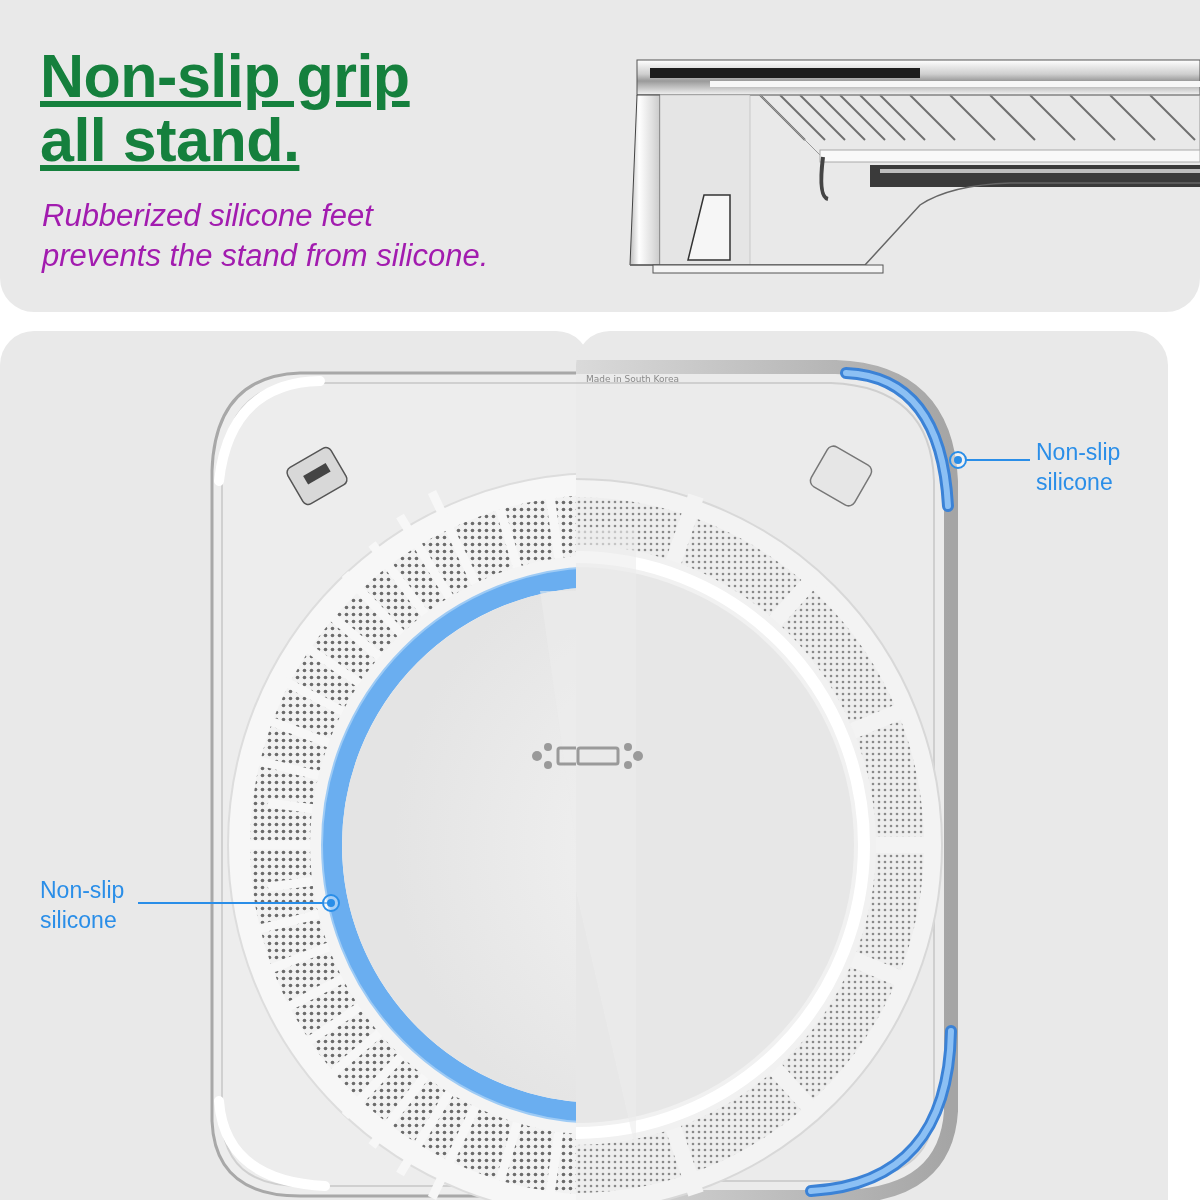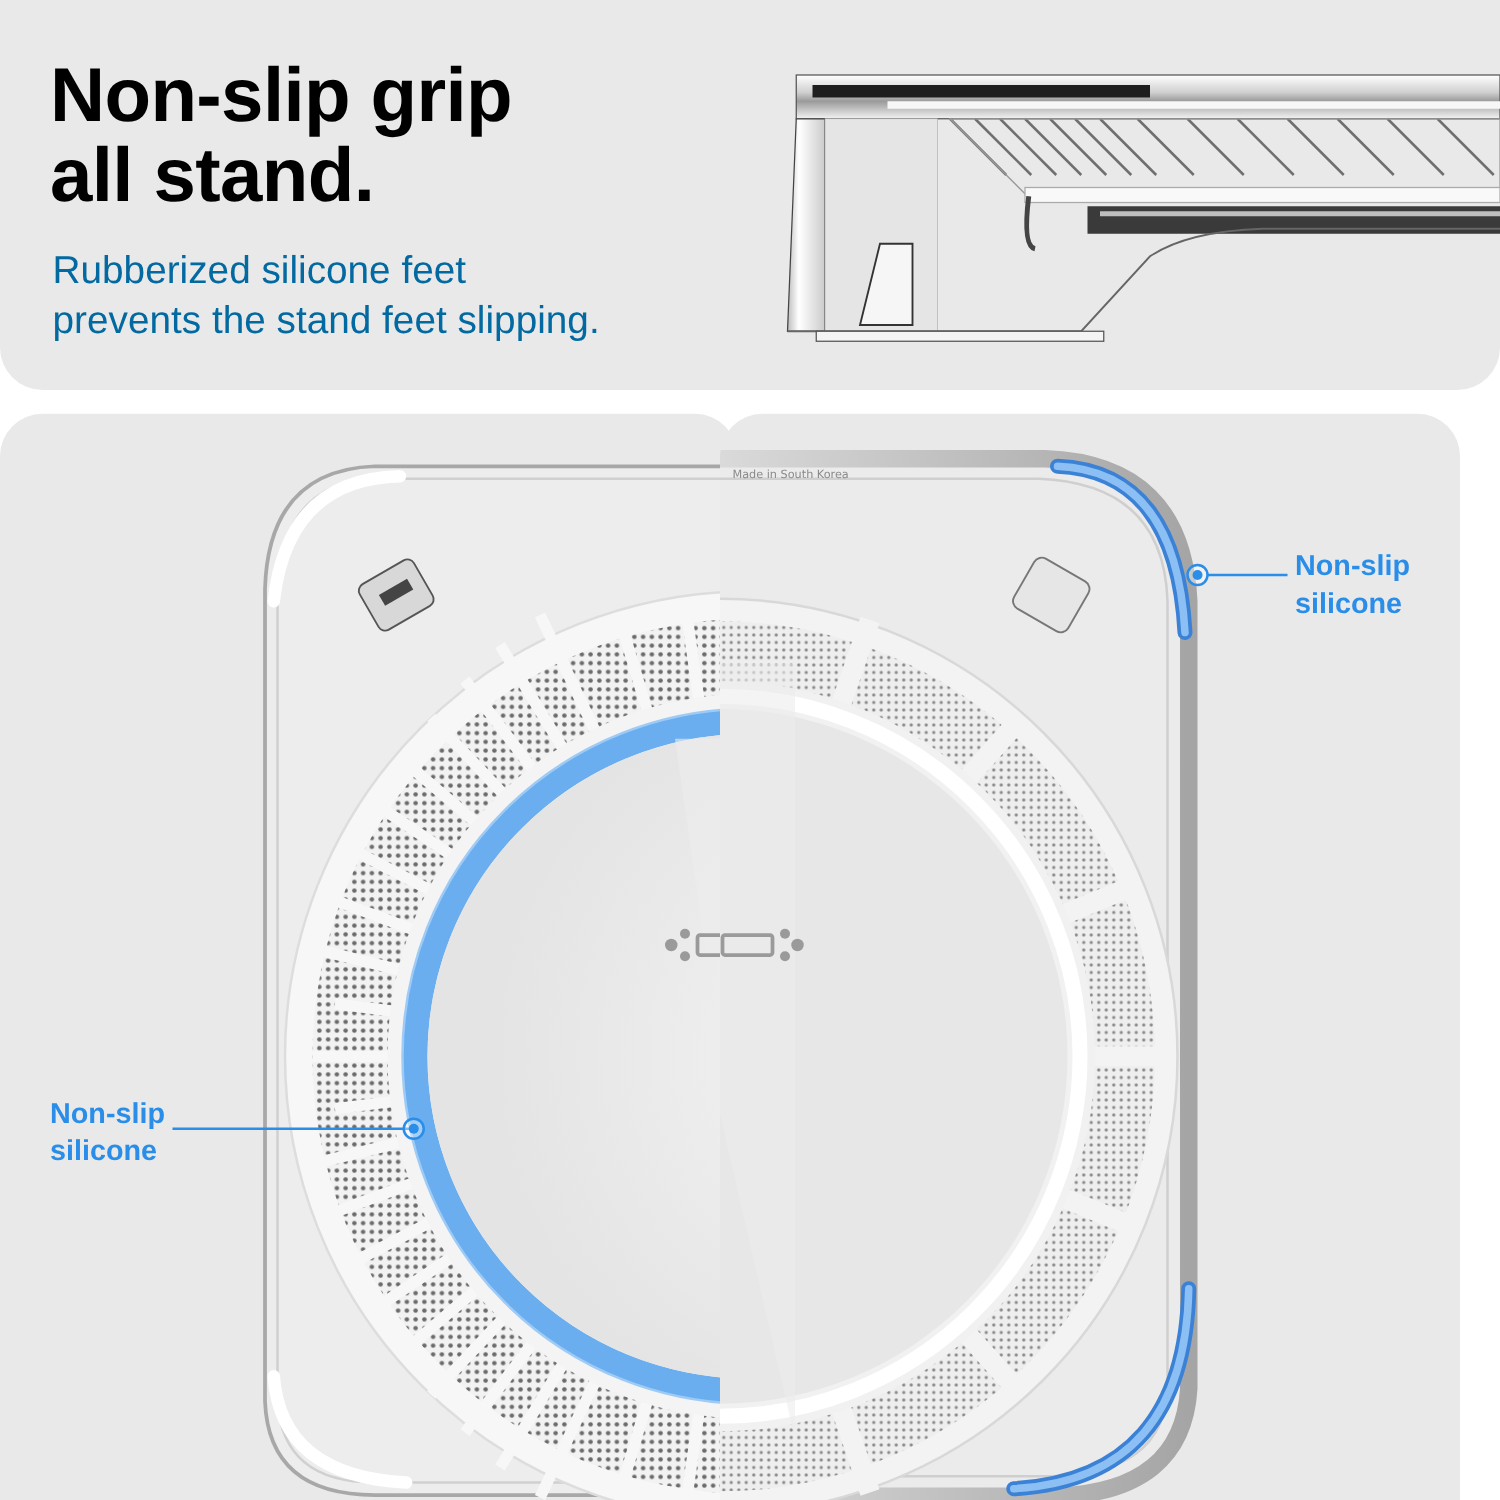--- a/index.html
+++ b/index.html
@@ -5,44 +5,44 @@
   * { box-sizing: border-box; margin: 0; padding: 0; }
   html, body { width: 1200px; height: 1200px; background: #ffffff; overflow: hidden; }
   body { position: relative; font-family: "Liberation Sans", "DejaVu Sans", sans-serif; }
 
   .panel { position: absolute; background: #e9e9e9; overflow: hidden; }
   .panel-top { left: 0; top: 0; width: 1200px; height: 312px; border-radius: 0 0 34px 34px; }
   .panel-left { left: 0; top: 331px; width: 590px; height: 869px; border-radius: 34px 34px 0 0; }
   .panel-right { left: 576px; top: 331px; width: 592px; height: 869px; border-radius: 34px 34px 0 0; }
 
   .headline { position: absolute; left: 40px; top: 44px; font-size: 61px; line-height: 64px;
-    font-weight: 700; color: #000000; letter-spacing: -0.5px; }
+    font-weight: 700; color: #15803d; letter-spacing: -0.5px; text-decoration: underline; }
   .subhead { position: absolute; left: 42px; top: 196px; font-size: 31px; line-height: 40px;
-    color: #0369a1; font-weight: 400; }
-
-  .callout { position: absolute; color: #2a8ee8; font-size: 23px; line-height: 30px; font-weight: 700; }
+    color: #a21caf; font-weight: 400; font-style: italic; }
+
+  .callout { position: absolute; color: #2a8ee8; font-size: 23px; line-height: 30px; font-weight: 400; }
   .callout-line { position: absolute; height: 2px; background: #2a8ee8; }
   .callout-dot { position: absolute; width: 18px; height: 18px; border-radius: 50%;
     border: 2px solid #2a8ee8; background: rgba(255,255,255,0.4); }
   .callout-dot::after { content: ""; position: absolute; left: 3px; top: 3px; width: 8px; height: 8px;
     border-radius: 50%; background: #2a8ee8; }
 
   svg { position: absolute; overflow: visible; }
 </style>
 </head>
 <body>
 
 <div class="panel panel-top">
   <div class="headline">
     <div>Non-slip grip</div>
     <div>all stand.</div>
   </div>
   <div class="subhead">
     <div>Rubberized silicone feet</div>
-    <div>prevents the stand feet slipping.</div>
+    <div>prevents the stand from silicone.</div>
   </div>
 
   <svg style="left:620px;top:55px;" width="580" height="230" viewBox="0 0 580 230">
     <defs>
       <linearGradient id="chrome" x1="0" y1="0" x2="0" y2="1">
         <stop offset="0" stop-color="#ffffff"></stop>
         <stop offset="0.4" stop-color="#cfcfcf"></stop>
         <stop offset="0.6" stop-color="#9a9a9a"></stop>
         <stop offset="1" stop-color="#f3f3f3"></stop>
       </linearGradient>

